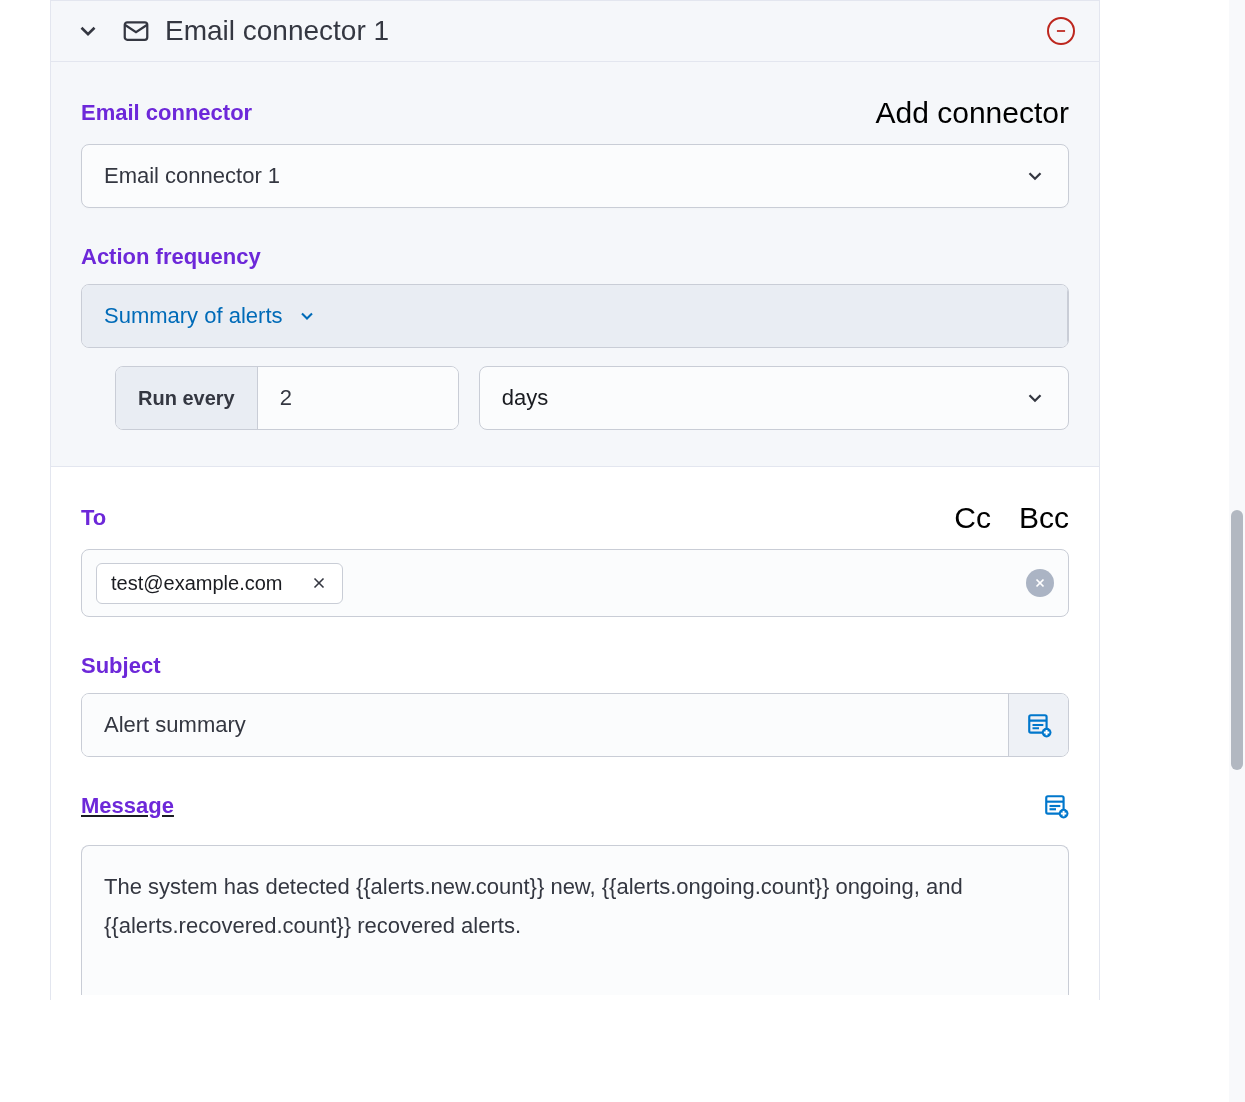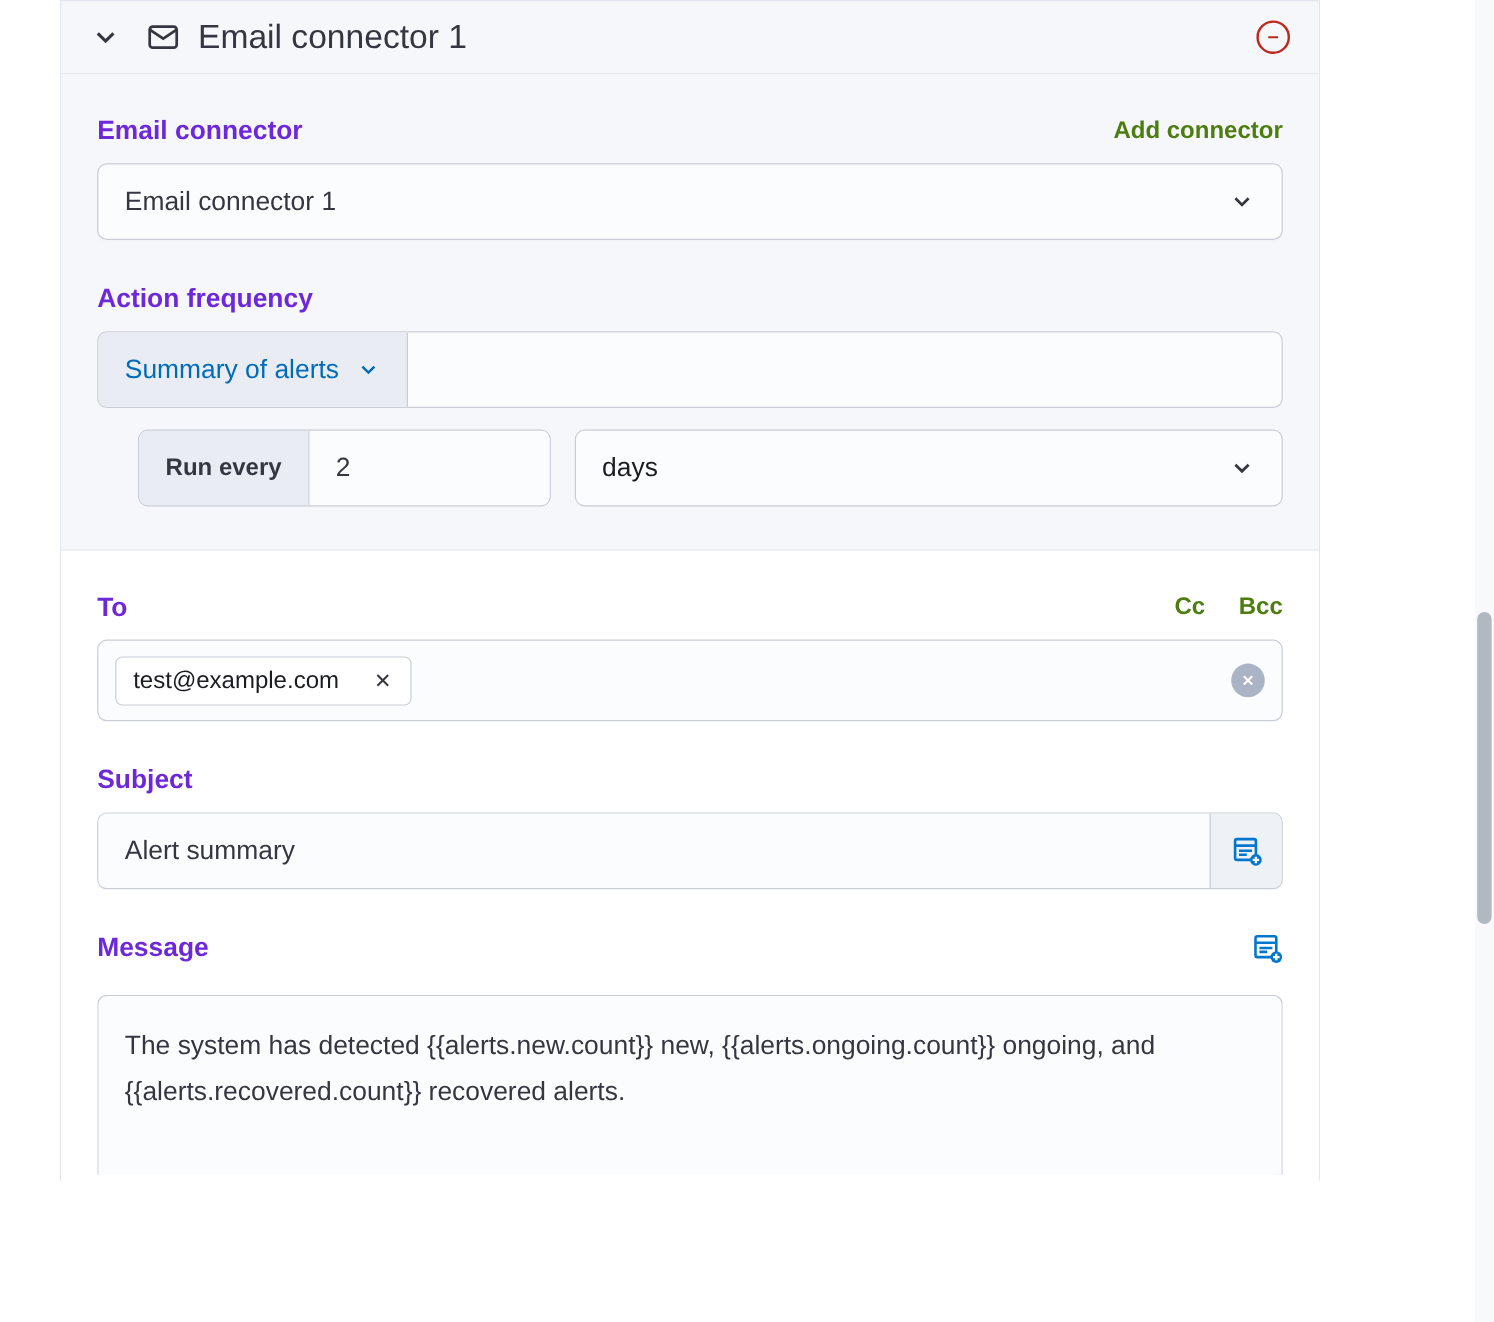--- a/index.html
+++ b/index.html
@@ -63,23 +63,23 @@
     align-items:center;
     justify-content: space-between;
     margin-bottom: 14px;
   }
   .label-text {
     font-size: 22px;
     font-weight: 600;
     color: #6d28d9;
   }
   .link {
-    color: #4d7c0f;
-    font-size: 20px;
-    font-weight: 700;
+    color: #000000;
+    font-size: 30px;
+    font-weight: 400;
     cursor:pointer;
   }
   .link-group { display:flex; gap:28px; }
   .select-box {
     width: 100%;
     background: #fbfcfd;
     border: 1px solid #c9cdd6;
     border-radius: 8px;
     padding: 18px 22px;
     display:flex;
@@ -93,20 +93,21 @@
   .chevron-down {
     width: 22px; height: 22px;
     display:inline-block;
   }
   .freq-row {
     display:flex;
     border: 1px solid #c9cdd6;
     border-radius: 8px;
     overflow:hidden;
     background:#fbfcfd;
+    flex-direction:column;
   }
   .freq-left {
     background: #e9edf3;
     padding: 18px 22px;
     display:flex; align-items:center; gap:14px;
     color:#006bb8;
     font-size: 22px;
     font-weight:500;
     cursor:pointer;
     border-right:1px solid #c9cdd6;
@@ -207,20 +208,21 @@
   .subject-addon {
     background:#eef1f6;
     border-left:1px solid #c9cdd6;
     width:60px;
     display:flex; align-items:center; justify-content:center;
     cursor:pointer;
   }
   .message-label-row {
     display:flex; justify-content:space-between; align-items:flex-start;
     margin-bottom:26px;
+    text-decoration:underline;
   }
   .message-box {
     width:100%;
     background:#fbfcfd;
     border:1px solid #c9cdd6;
     border-radius:8px 8px 0 0;
     border-bottom:none;
     padding: 22px 22px;
     font-size:22px;
     line-height:1.75;

